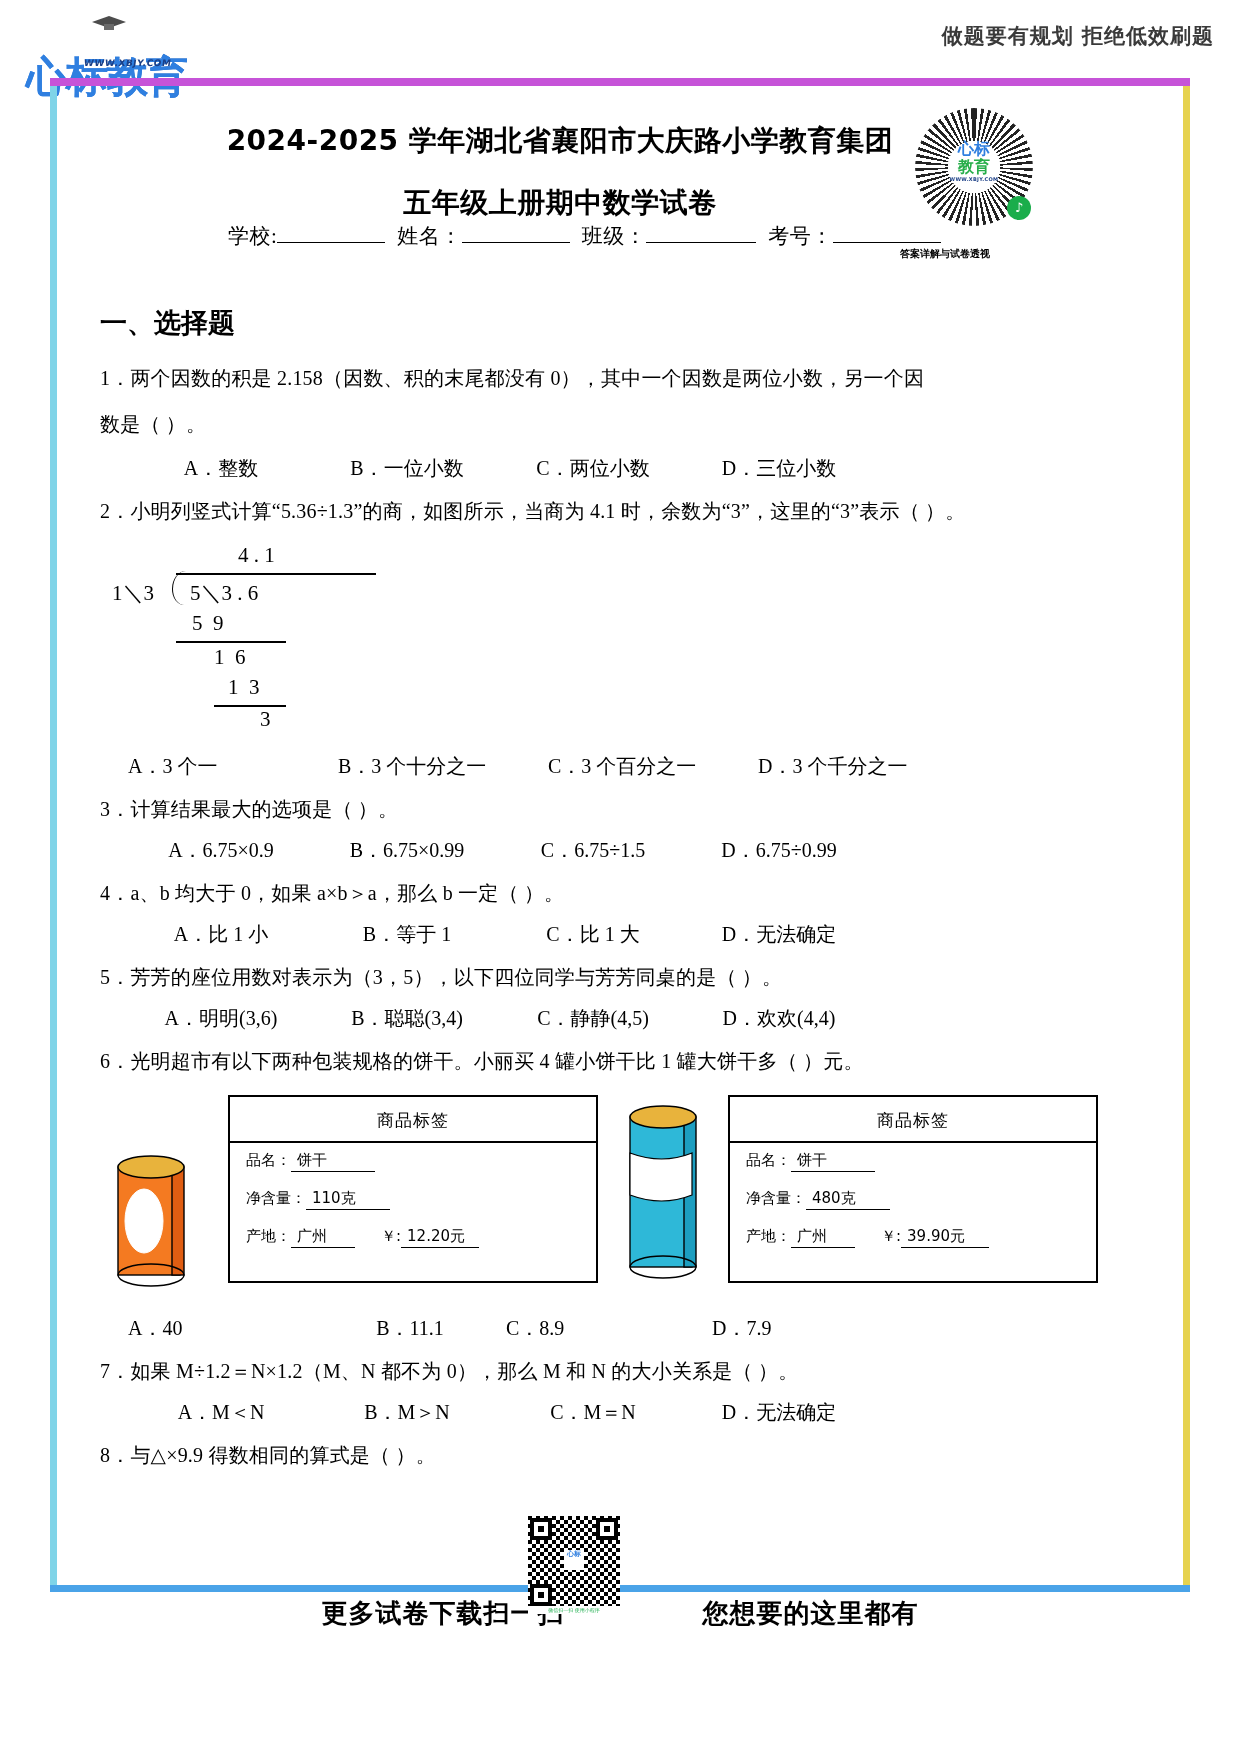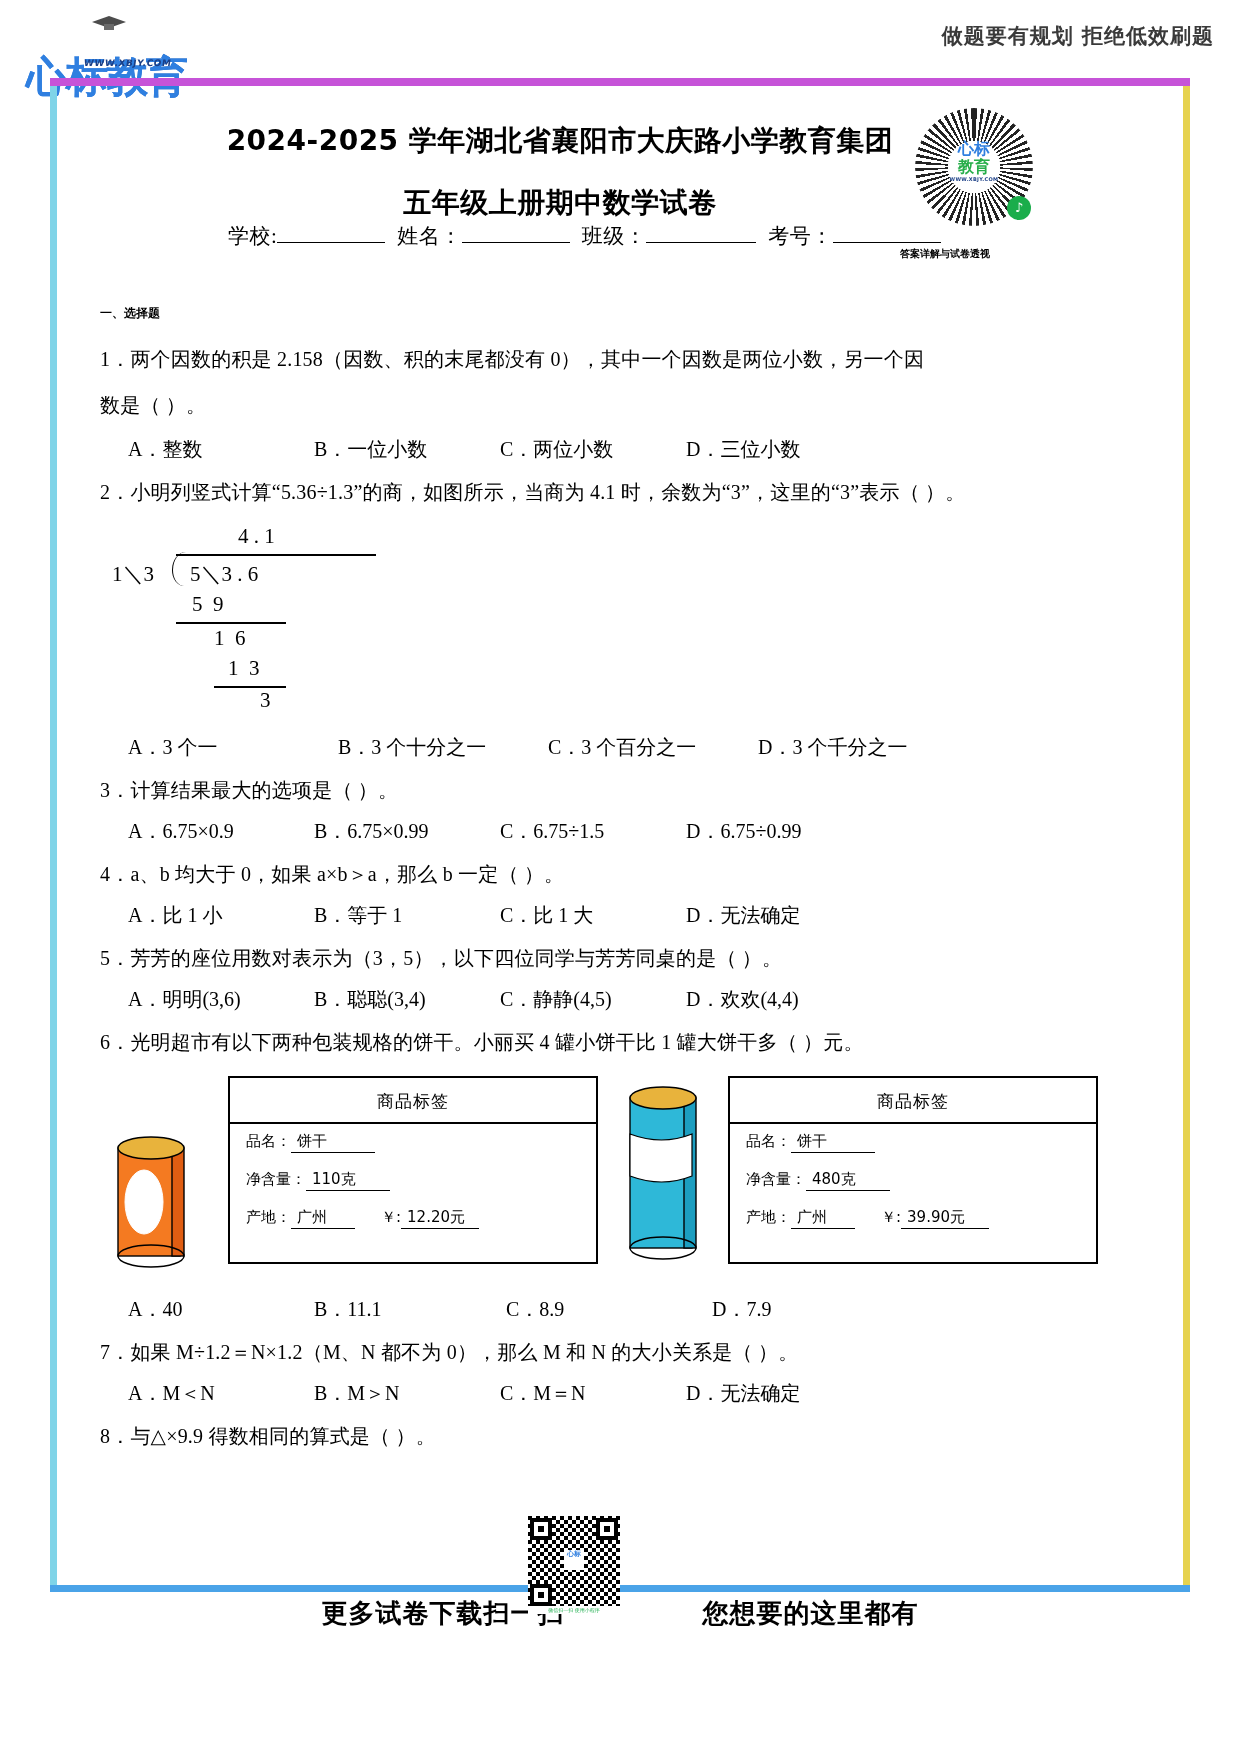--- a/index.html
+++ b/index.html
@@ -179,39 +179,39 @@
 
   
   #content {
     position: absolute;
     left: 100px; top: 305px;
     width: 990px;
   }
   .section-heading {
     font-family: "DejaVu Sans", sans-serif;
     font-weight: bold;
-    font-size: 12px;
+    font-size: 27px;
     margin: 0 0 14px 0;
   }
   .q-stem {
     font-size: 20px;
     line-height: 40px;
     margin: 0;
     letter-spacing: .2px;
   }
   .q-stem.two-line { line-height: 46px; }
   .q-opts {
     font-size: 20px;
     line-height: 42px;
     margin: 0 0 2px 0;
     padding-left: 28px;
     display: flex;
   }
   .q-opts .opt { white-space: nowrap; }
-  .opts-4col .opt { width: 186px; }
+  .opts-4col .opt { width: 186px; text-align: center; }
   .opts-wide .opt { width: 210px; }
   .opts-narrow .opt { width: 176px; }
 
   
   #long-division {
     position: relative;
     width: 300px;
     height: 172px;
     margin: 12px 0 6px 10px;
     font-family: "Liberation Serif", serif;
@@ -475,21 +475,21 @@
           <span class="gap"></span>
           <span class="k">￥:</span>
           <span class="v" style="min-width:88px;">39.90元</span>
         </div>
       </div>
     </div>
   </div>
 
   <div class="q-opts opts-narrow" style="margin-top:4px;">
     <span class="opt" style="width:186px;">A．40</span>
-    <span class="opt" style="width:192px;">B．11.1</span>
+    <span class="opt" style="width:192px;text-align:center;">B．11.1</span>
     <span class="opt" style="width:206px;">C．8.9</span>
     <span class="opt">D．7.9</span>
   </div>
 
   <p class="q-stem">7．如果 M÷1.2＝N×1.2（M、N 都不为 0），那么 M 和 N 的大小关系是（    ）。</p>
   <div class="q-opts opts-4col">
     <span class="opt">A．M＜N</span>
     <span class="opt">B．M＞N</span>
     <span class="opt">C．M＝N</span>
     <span class="opt">D．无法确定</span>

